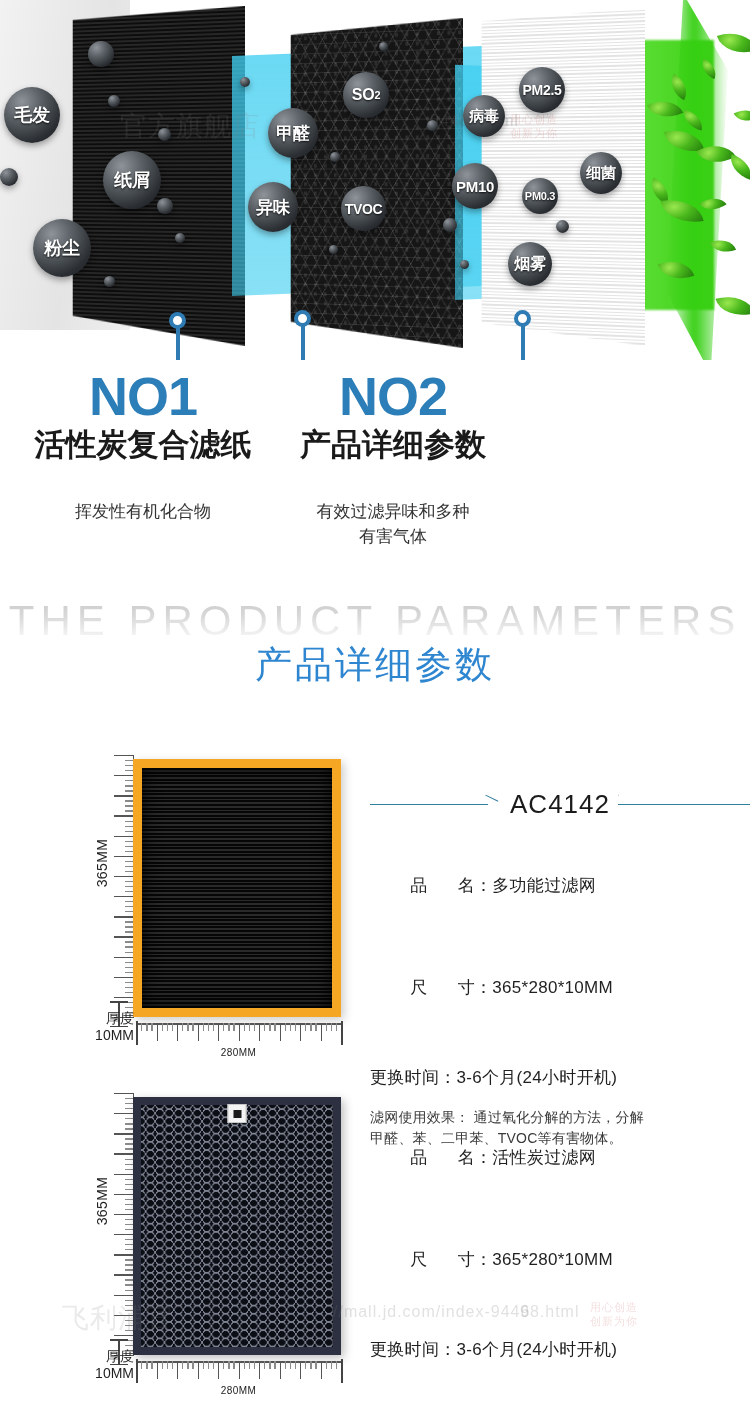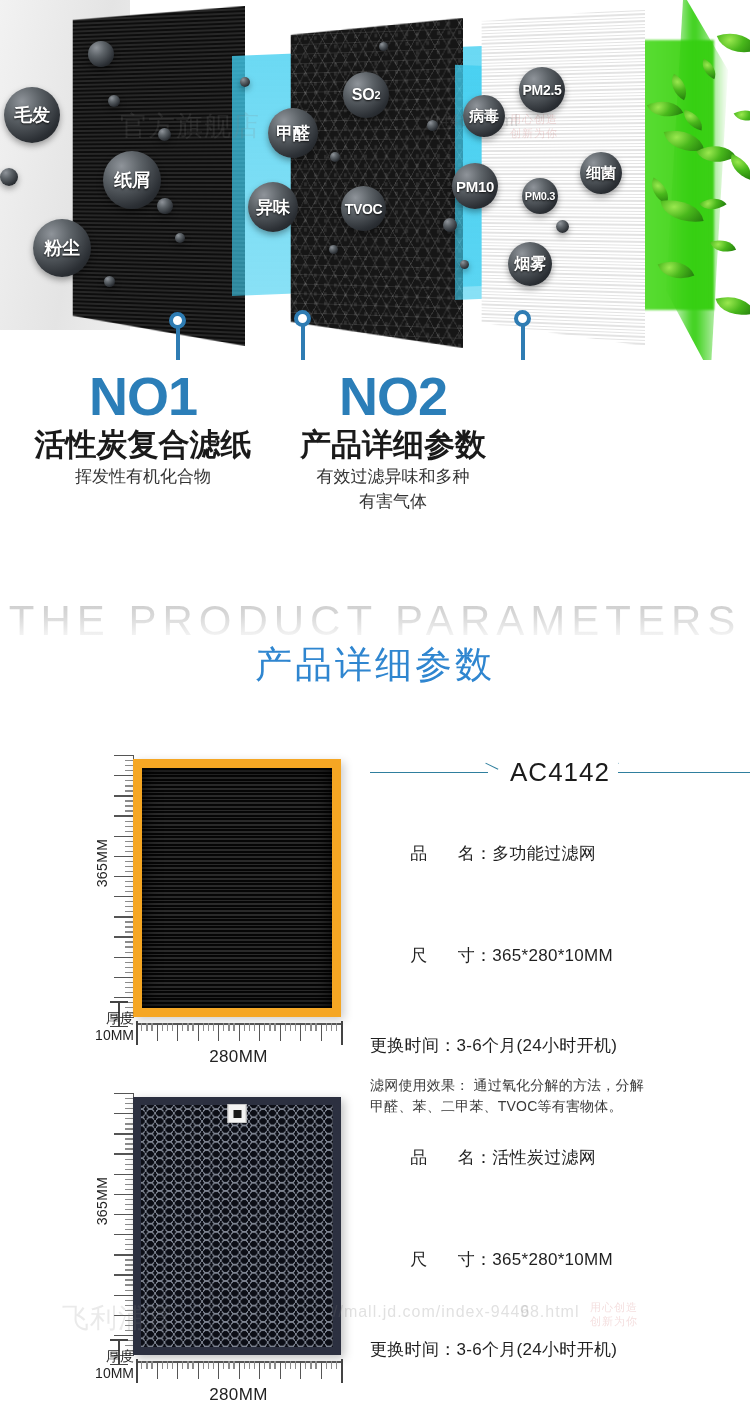--- a/index.html
+++ b/index.html
@@ -151,21 +151,21 @@
   .no-num {
     font-size: 54px; font-weight: bold; color: #2b7eb8;
     line-height: 56px; letter-spacing: -1px;
   }
   .no-title {
     font-size: 31px; font-weight: bold; color: #1a1a1a;
     line-height: 38px; letter-spacing: 0px; margin-top: 2px;
   }
   .no-desc {
     font-size: 17px; color: #333333; line-height: 25px;
-    margin-top: 0; font-weight: normal;
+    margin-top: 35px; font-weight: normal;
   }
 
   
   .sec-head { position: absolute; left: 0; top: 596px; width: 750px; text-align: center; }
   .sec-en {
     font-size: 42px; letter-spacing: 6px; font-weight: normal;
     background: linear-gradient(to bottom, #c9c9c9 0%, #d8d8d8 40%, #ffffff 96%);
     -webkit-background-clip: text; background-clip: text;
     color: transparent; -webkit-text-fill-color: transparent;
     line-height: 50px;
@@ -199,21 +199,21 @@
 
   
   .h-ruler { position: absolute; left: 136px; top: 268px; width: 205px; height: 22px; }
   .h-ruler .axis { position: absolute; left: 0; top: 0; width: 100%; height: 1.5px; background: #555; }
   .h-ruler .tick { position: absolute; top: 0; width: 1.3px; background: #555; }
   .h-ruler .tick.major { height: 18px; }
   .h-ruler .tick.minor { height: 8px; background: #8b8b8b; }
   .h-ruler .cap { position: absolute; top: -2px; width: 1.6px; height: 24px; background: #444; }
   .h-label {
     position: absolute; left: 136px; top: 292px; width: 205px;
-    text-align: center; font-size: 17px; color: #222; letter-spacing: .4px;
+    text-align: center; font-size: 10px; color: #222; letter-spacing: .4px;
   }
   .thickness {
     position: absolute; left: 72px; top: 255px;
     font-size: 14px; color: #1f1f1f; line-height: 17px; text-align: right; width: 62px;
   }
   .thick-mark { position: absolute; left: 118px; top: 246px; width: 1.6px; height: 26px; background: #444; }
   .thick-mark::before, .thick-mark::after {
     content: ""; position: absolute; left: -8px; width: 18px; height: 1.5px; background: #444;
   }
   .thick-mark::before { top: 0; }
@@ -261,21 +261,21 @@
     display: flex; align-items: center; justify-content: center;
   }
   .filter-badge i {
     width: 8px; height: 8px; background: #1b1b1b; display: block;
   }
 
   
   .spec { position: absolute; left: 370px; top: 0; width: 380px; }
   .spec-title-row {
     position: relative; height: 34px; display: flex;
-    align-items: center; justify-content: center;
+    align-items: center; justify-content: center; margin-top: 32px;
   }
   .spec-rule {
     position: absolute; top: 17px; height: 1.3px; background: #2f7f9e;
   }
   .spec-rule.left  { left: 0;   width: 118px; }
   .spec-rule.right { right: 0;  width: 135px; }
   .arrow-l, .arrow-r {
     position: absolute; top: 10px; width: 14px; height: 14px;
   }
   .arrow-l { left: 112px; border-top: 1.3px solid #2f7f9e; transform: rotate(26deg); }

